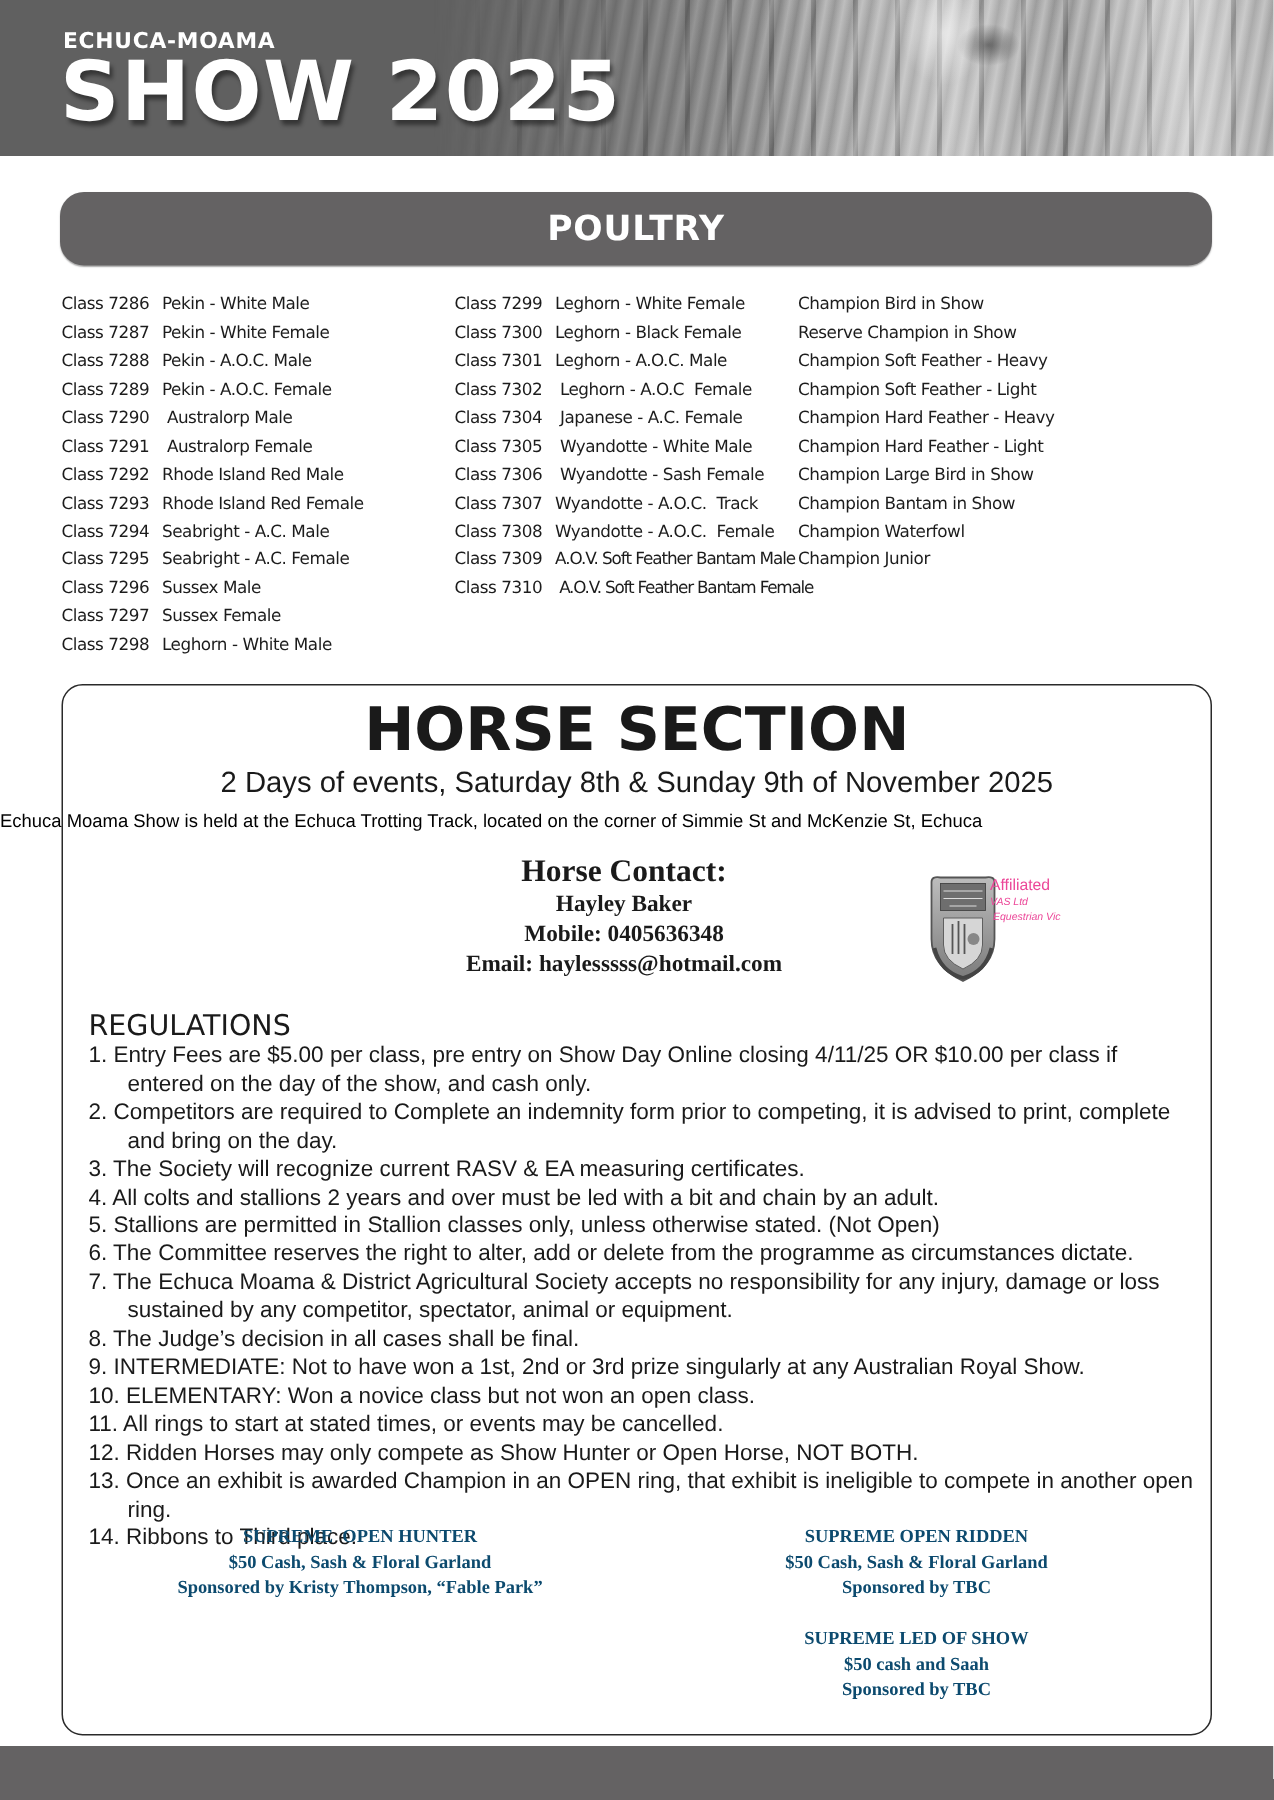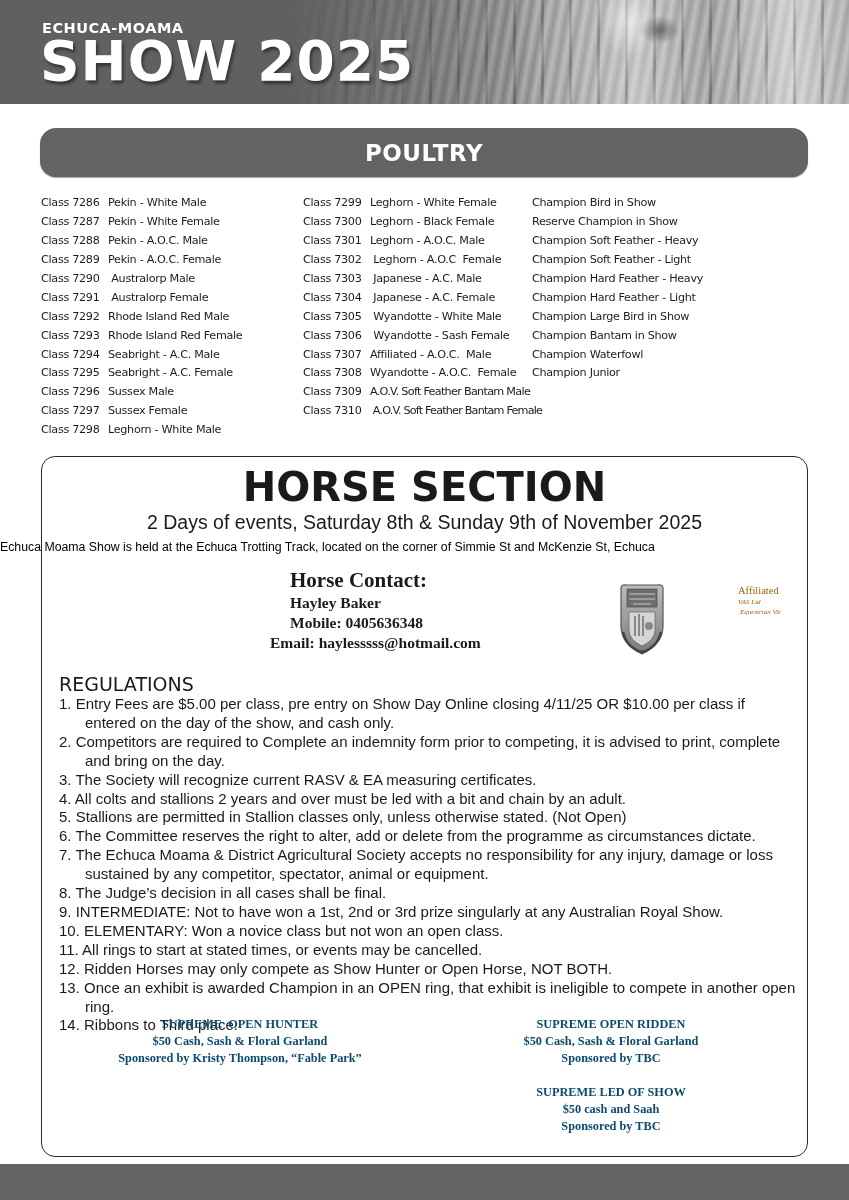--- a/index.html
+++ b/index.html
@@ -70,32 +70,32 @@
   .horse-dates {
     position: absolute; left: 0; top: 511px; width: 849px; text-align: center;
     font-family: "Liberation Sans", sans-serif; font-size: 19.5px; color: #1a1a1a;
   }
   .horse-venue {
     position: absolute; left: 0; top: 540px; width: 705px; text-align: left;
     font-family: "Liberation Sans", sans-serif; font-size: 12.3px; color: #000000;
   }
 
   .contact {
-    position: absolute; left: 290px; top: 568px; width: 252px; text-align: left;
+    position: absolute; left: 290px; top: 568px; width: 252px; text-align: center;
     font-family: "Liberation Serif", serif; font-weight: bold; color: #1a1a1a;
   }
   .contact .c-title { font-size: 21px; line-height: 25px; }
   .contact .c-line { font-size: 15.5px; line-height: 20px; }
   .contact .c-email { font-size: 15.5px; line-height: 20px; white-space: nowrap; margin-left: -20px; margin-right: -20px; }
 
   .badge {
     position: absolute; left: 617px; top: 582px; width: 50px; height: 74px;
   }
   .affiliated {
-    position: absolute; left: 738px; top: 584px; font-family: Liberation Serif, serif; color: #a16207;
+    position: absolute; left: 660px; top: 584px; font-family: Liberation Sans, sans-serif; color: #ec4899;
   }
   .affiliated .a1 { font-size: 10.5px; line-height: 13px; }
   .affiliated .a2 { font-size: 7px; line-height: 10px; font-style: italic; }
   .affiliated .a3 { font-size: 7px; line-height: 10px; font-style: italic; margin-left: 2px; }
 
   
   .reg-title {
     position: absolute; left: 59px; top: 673px;
     font-family: "DejaVu Sans", sans-serif; font-weight: normal; font-size: 19px; color: #1a1a1a;
   }
@@ -146,25 +146,24 @@
   <div class="row"><span class="cls">Class 7296</span><span>Sussex Male</span></div>
   <div class="row"><span class="cls">Class 7297</span><span>Sussex Female</span></div>
   <div class="row"><span class="cls">Class 7298</span><span>Leghorn - White Male</span></div>
 </div>
 
 <div class="poultry-col col2">
   <div class="row"><span class="cls">Class 7299</span><span>Leghorn - White Female</span></div>
   <div class="row"><span class="cls">Class 7300</span><span>Leghorn - Black Female</span></div>
   <div class="row"><span class="cls">Class 7301</span><span>Leghorn - A.O.C. Male</span></div>
   <div class="row"><span class="cls">Class 7302</span><span style="white-space:pre"> Leghorn - A.O.C  Female</span></div>
-  <div class="row"><span class="cls">Class 7303</span><span style="white-space:pre"> Japanese - A.C. Male</span></div>
   <div class="row"><span class="cls">Class 7304</span><span style="white-space:pre"> Japanese - A.C. Female</span></div>
   <div class="row"><span class="cls">Class 7305</span><span style="white-space:pre"> Wyandotte - White Male</span></div>
   <div class="row"><span class="cls">Class 7306</span><span style="white-space:pre"> Wyandotte - Sash Female</span></div>
-  <div class="row"><span class="cls">Class 7307</span><span style="white-space:pre">Affiliated - A.O.C.  Male</span></div>
+  <div class="row"><span class="cls">Class 7307</span><span style="white-space:pre">Wyandotte - A.O.C.  Track</span></div>
   <div class="row"><span class="cls">Class 7308</span><span style="white-space:pre">Wyandotte - A.O.C.  Female</span></div>
   <div class="row"><span class="cls">Class 7309</span><span style="letter-spacing:-0.7px">A.O.V. Soft Feather Bantam Male</span></div>
   <div class="row"><span class="cls">Class 7310</span><span style="white-space:pre;letter-spacing:-0.8px"> A.O.V. Soft Feather Bantam Female</span></div>
 </div>
 
 <div class="poultry-col col3">
   <div class="row">Champion Bird in Show</div>
   <div class="row">Reserve Champion in Show</div>
   <div class="row">Champion Soft Feather - Heavy</div>
   <div class="row">Champion Soft Feather - Light</div>

